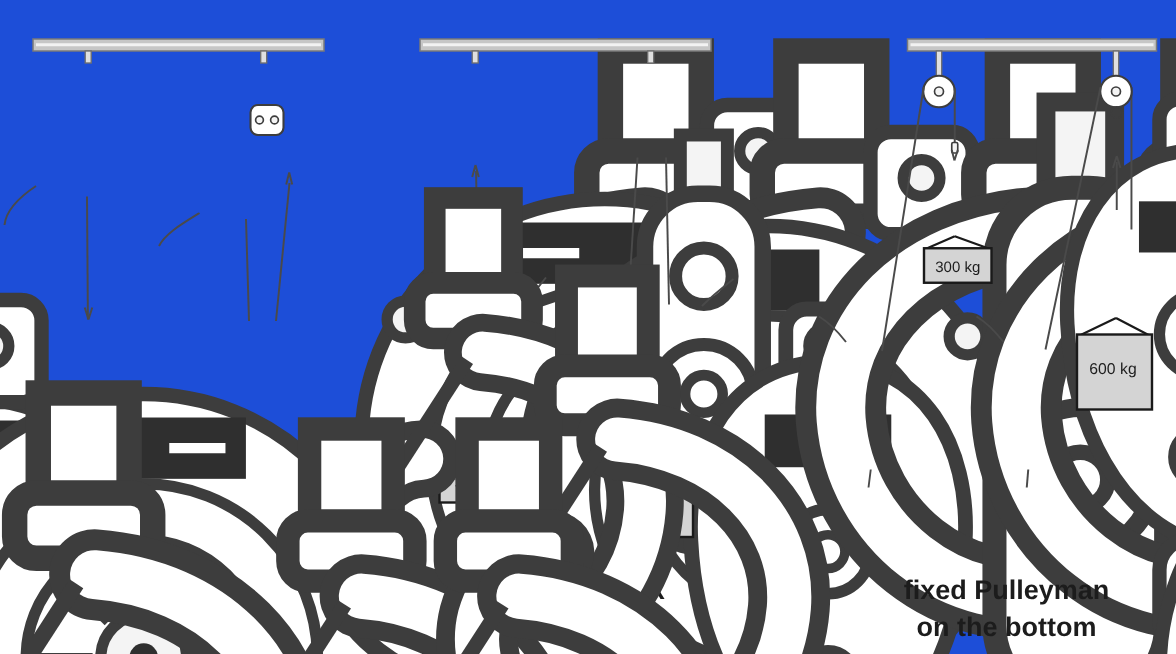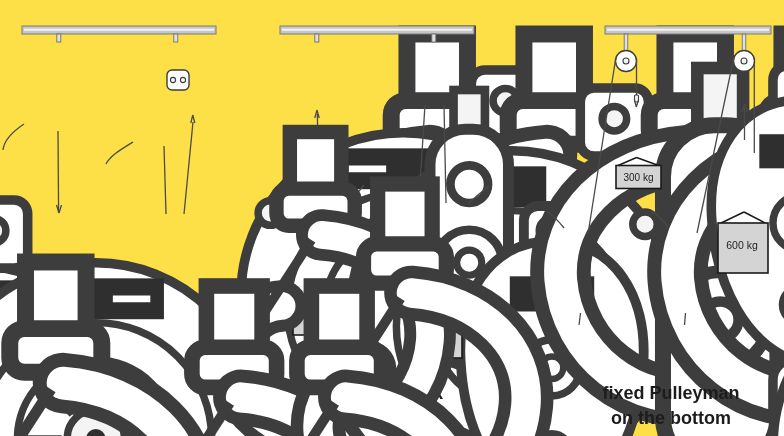--- a/index.html
+++ b/index.html
@@ -2,21 +2,21 @@
 <html style="--line: #3d3d3d; --wire: #4a4a4a; --beam-fill: #c6c6c6; --beam-edge: #7a7a7a; --weight-fill: #d4d4d4; --weight-edge: #1a1a1a; --caption: #1c1c1c;"><head>
 <meta charset="utf-8">
 <style>
   :root{
     --line:#3d3d3d; --wire:#4a4a4a;
     --beam-fill:#c6c6c6; --beam-edge:#7a7a7a;
     --weight-fill:#d4d4d4; --weight-edge:#1a1a1a;
     --caption:#1c1c1c;
   }
   html,body{margin:0;padding:0;background:#fff;}
-  .canvas{position:relative;width:784px;height:436px;background:#fde047;
+  .canvas{position:relative;width:784px;height:436px;background:#1d4ed8;
           font-family:"Liberation Sans",sans-serif;overflow:hidden;}
   .part{fill:#fff;stroke:var(--line);stroke-width:1.4;}
   .part-light{fill:#f4f4f4;stroke:var(--line);stroke-width:1.1;}
   .ln{fill:none;stroke:var(--line);stroke-width:1.1;}
   .thin{fill:none;stroke:var(--line);stroke-width:0.9;}
   .wire{fill:none;stroke:var(--wire);stroke-width:1.3;}
   .dark{fill:#2f2f2f;stroke:none;}
   .beam{fill:var(--beam-fill);stroke:var(--beam-edge);stroke-width:1;}
   .beamhl{stroke:#f2f2f2;stroke-width:2;}
   .hanger{fill:#e0e0e0;stroke:#6f6f6f;stroke-width:0.9;}

